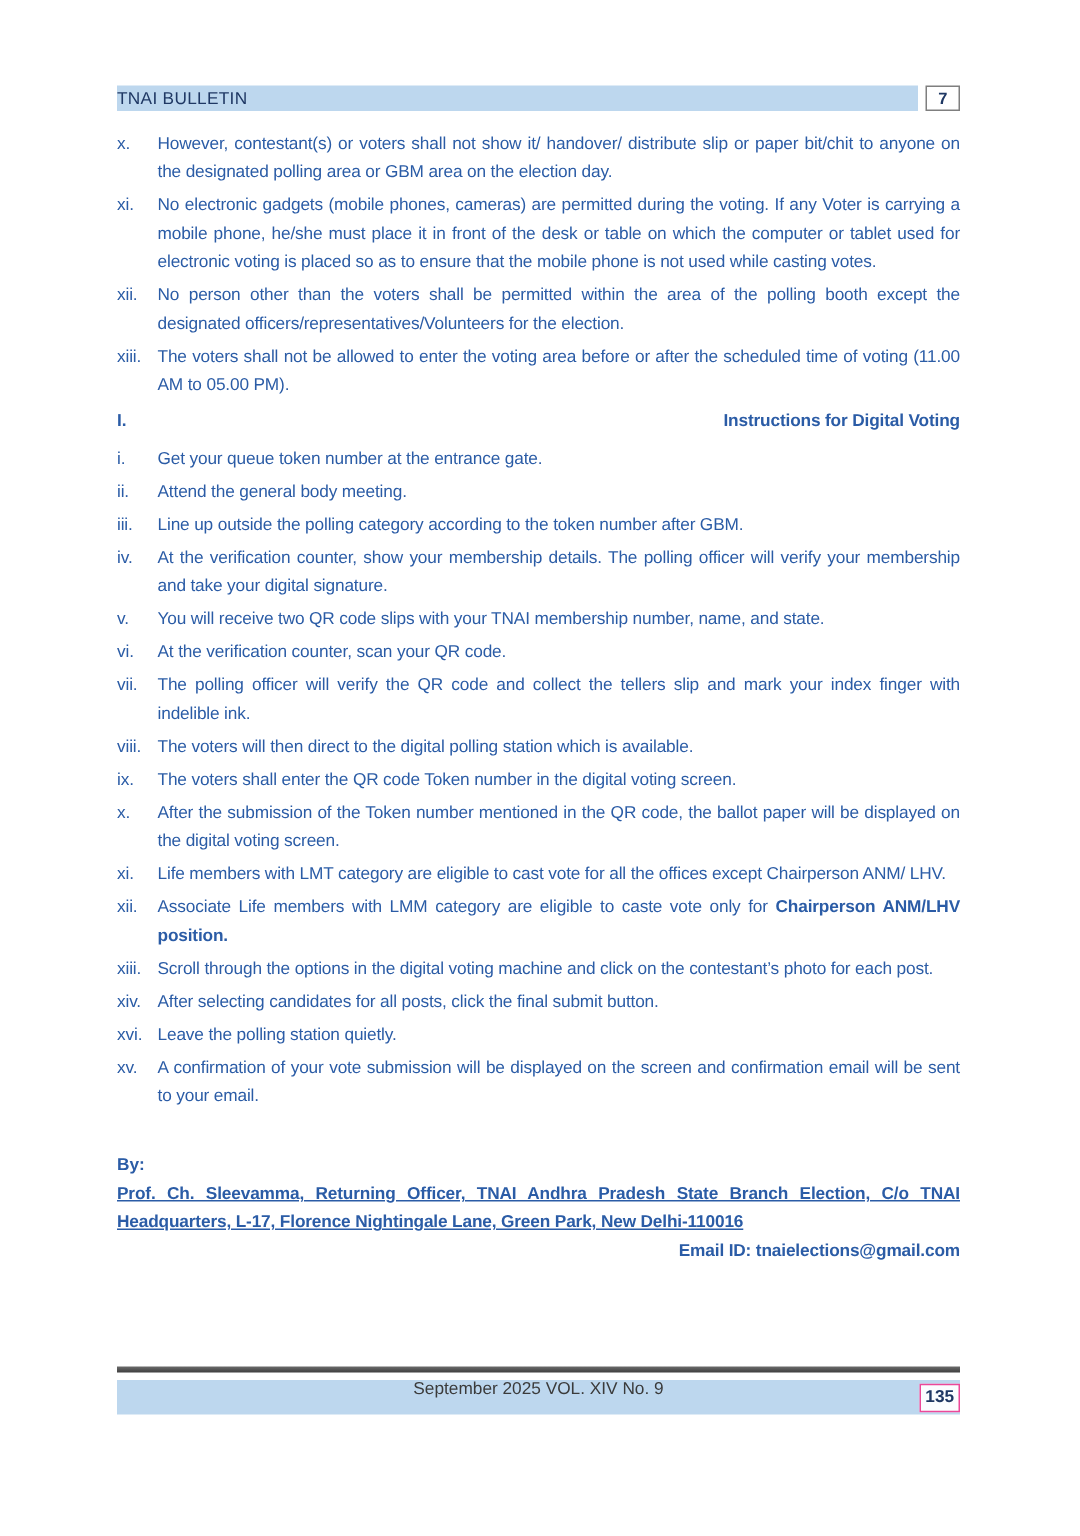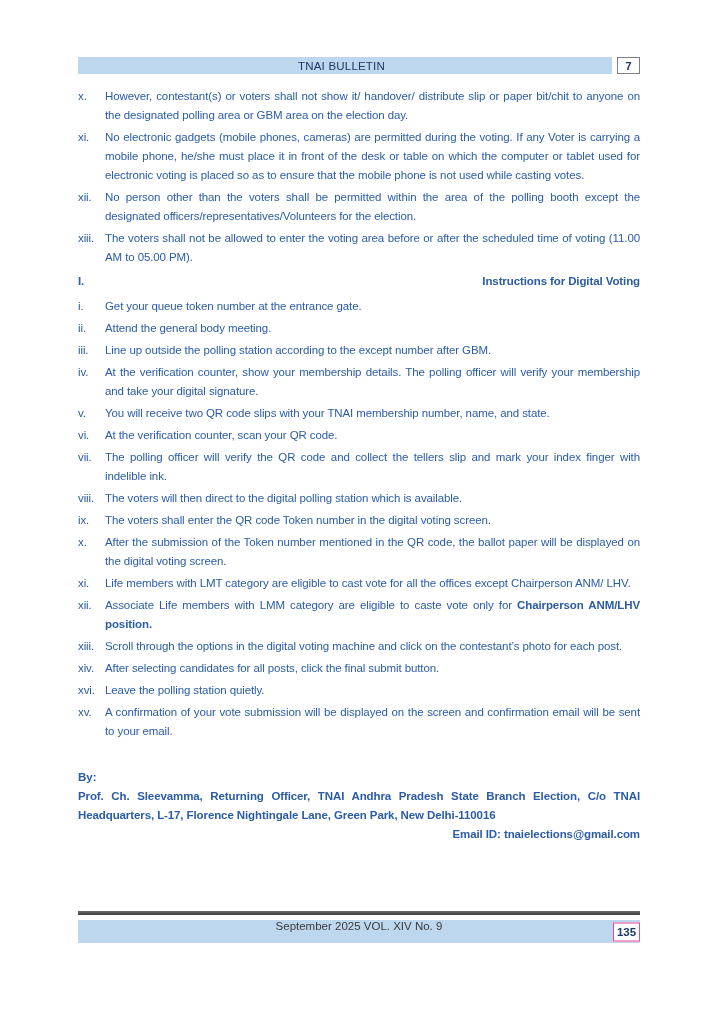--- a/index.html
+++ b/index.html
@@ -24,21 +24,21 @@
   }
 
   
   .header { display: flex; align-items: center; margin-bottom: 13px; }
   .header-bar {
     flex: 1;
     height: 17px;
     background: #bdd7ee;
     display: flex;
     align-items: center;
-    justify-content: center;
+    justify-content: flex-start;
     padding-right: 7px;
   }
   .header-title {
     font-size: 11.5px;
     color: #1f3864;
     letter-spacing: 0.2px;
   }
   .pagebox {
     width: 23px;
     height: 17px;
@@ -76,20 +76,21 @@
   .section-heading .text { text-align: right; }
 
   
   .byline { margin-top: 27px; font-weight: bold; }
   .byline-label { font-size: 11.5px; line-height: 19px; }
   .byline-officer {
     font-size: 11.5px;
     line-height: 19px;
     letter-spacing: -0.1px;
     text-align: justify;
+    text-decoration: underline;
   }
   .byline-email { font-size: 11.5px; line-height: 19px; letter-spacing: -0.1px; text-align: right; }
 
   
   .footer {
     position: absolute;
     left: 78px;
     top: 911px;
     width: 562px;
   }
@@ -173,21 +174,21 @@
           <span class="text"><span>Get your queue token number at the entrance gate.</span><span class="b"></span></span>
         </div>
 
         <div class="item">
           <span class="marker">ii.</span>
           <span class="text"><span>Attend the general body meeting.</span><span class="b"></span></span>
         </div>
 
         <div class="item">
           <span class="marker">iii.</span>
-          <span class="text"><span>Line up outside the polling station according to the except number after GBM.</span><span class="b"></span></span>
+          <span class="text"><span>Line up outside the polling category according to the token number after GBM.</span><span class="b"></span></span>
         </div>
 
         <div class="item">
           <span class="marker">iv.</span>
           <span class="text"><span>At the verification counter, show your membership details. The polling officer will verify your membership and take your digital signature.</span><span class="b"></span></span>
         </div>
 
         <div class="item">
           <span class="marker">v.</span>
           <span class="text"><span>You will receive two QR code slips with your TNAI membership number, name, and state.</span><span class="b"></span></span>

